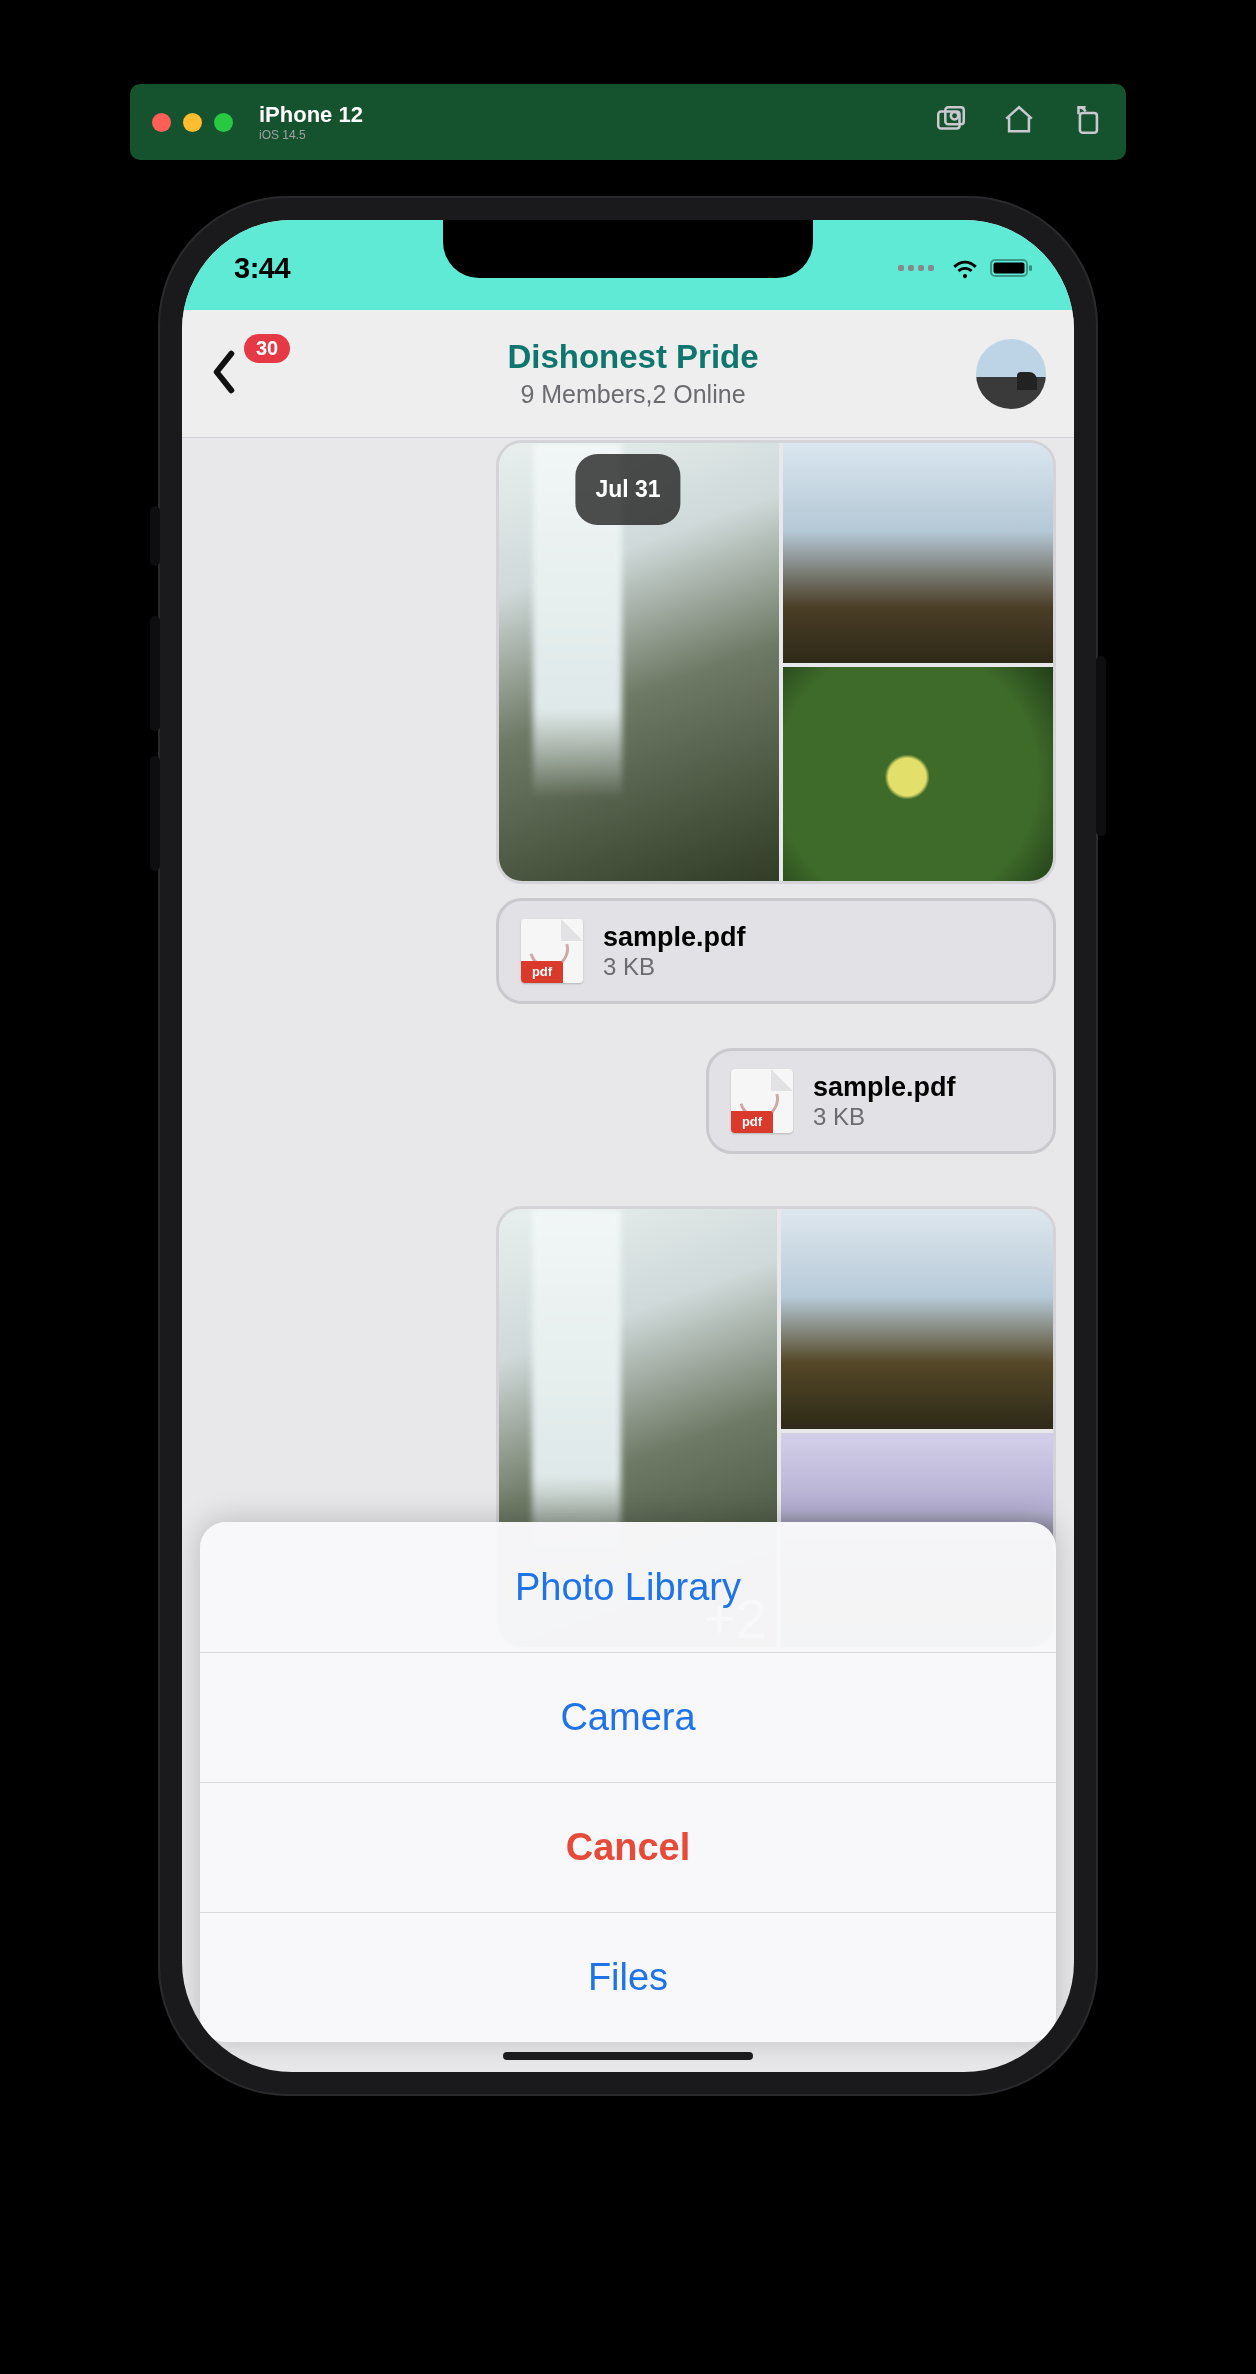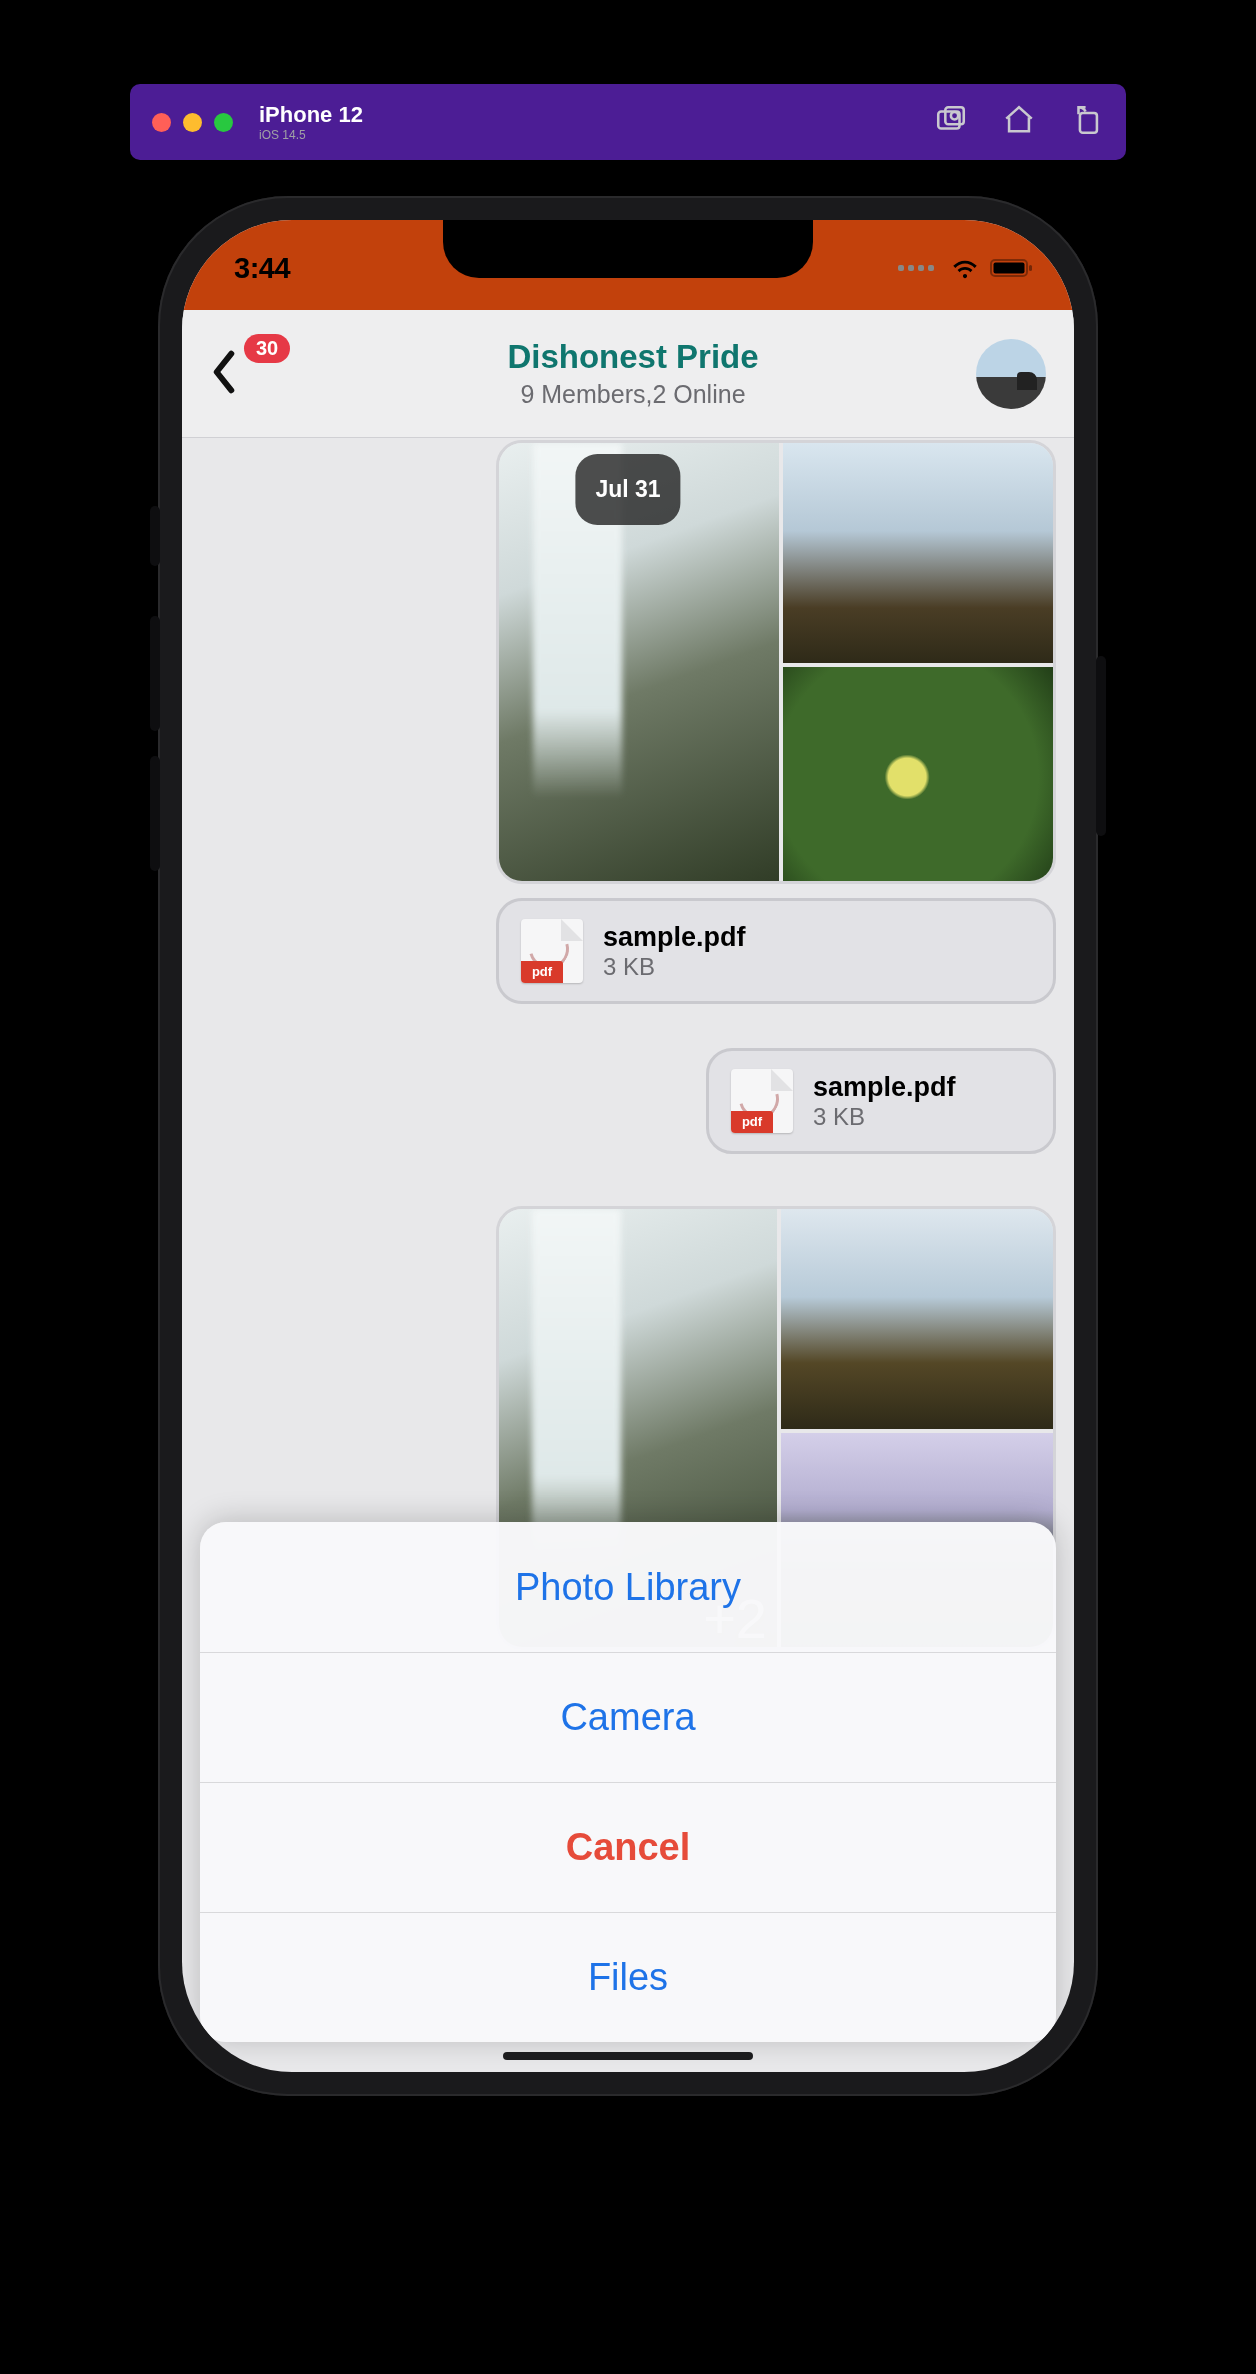--- a/index.html
+++ b/index.html
@@ -1,21 +1,21 @@
 <!DOCTYPE html>
 <html><head>
 <meta charset="utf-8">
 <style>
   * { box-sizing: border-box; margin: 0; padding: 0; }
   html, body { width: 1256px; height: 2374px; background: #000; font-family: -apple-system, "SF Pro Text", "Helvetica Neue", Arial, sans-serif; }
 
   
   .sim-bar {
     position: absolute; top: 84px; left: 130px; width: 996px; height: 76px;
-    background: #4c1d95; border-radius: 10px; display: flex; align-items: center;
+    background: #14532d; border-radius: 10px; display: flex; align-items: center;
     padding: 0 22px; color: #fff;
   }
   .traffic { display: flex; gap: 12px; margin-right: 26px; }
   .traffic span { width: 19px; height: 19px; border-radius: 50%; display: block; }
   .tl-red { background: #ff5f57; }
   .tl-yellow { background: #febc2e; }
   .tl-green { background: #28c840; }
   .sim-title { display: flex; flex-direction: column; font-weight: 600; }
   .sim-title .device { font-size: 22px; }
   .sim-title .ios { font-size: 12px; color: #a0a0a5; font-weight: 400; }
@@ -41,21 +41,21 @@
   .notch {
     position: absolute; top: 0; left: 50%; transform: translateX(-50%);
     width: 370px; height: 58px; background: #000; border-bottom-left-radius: 36px; border-bottom-right-radius: 36px;
     z-index: 50;
   }
 
   
   .status-bar {
     position: absolute; top: 0; left: 0; right: 0; height: 90px;
     display: flex; align-items: center; justify-content: space-between;
-    padding: 0 40px 0 52px; background: #c2410c;
+    padding: 0 40px 0 52px; background: #5eead4;
   }
   .status-time { font-size: 29px; font-weight: 700; letter-spacing: -0.5px; margin-top: 6px; }
   .status-right { display: flex; align-items: center; gap: 10px; margin-top: 6px; }
   .dots { display: flex; gap: 4px; margin-right: 6px; }
   .dots span { width: 6px; height: 6px; background: #888; border-radius: 2px; }
   .wifi svg, .batt svg { display: block; }
 
   
   .nav-header {
     position: absolute; top: 90px; left: 0; right: 0; height: 128px;

